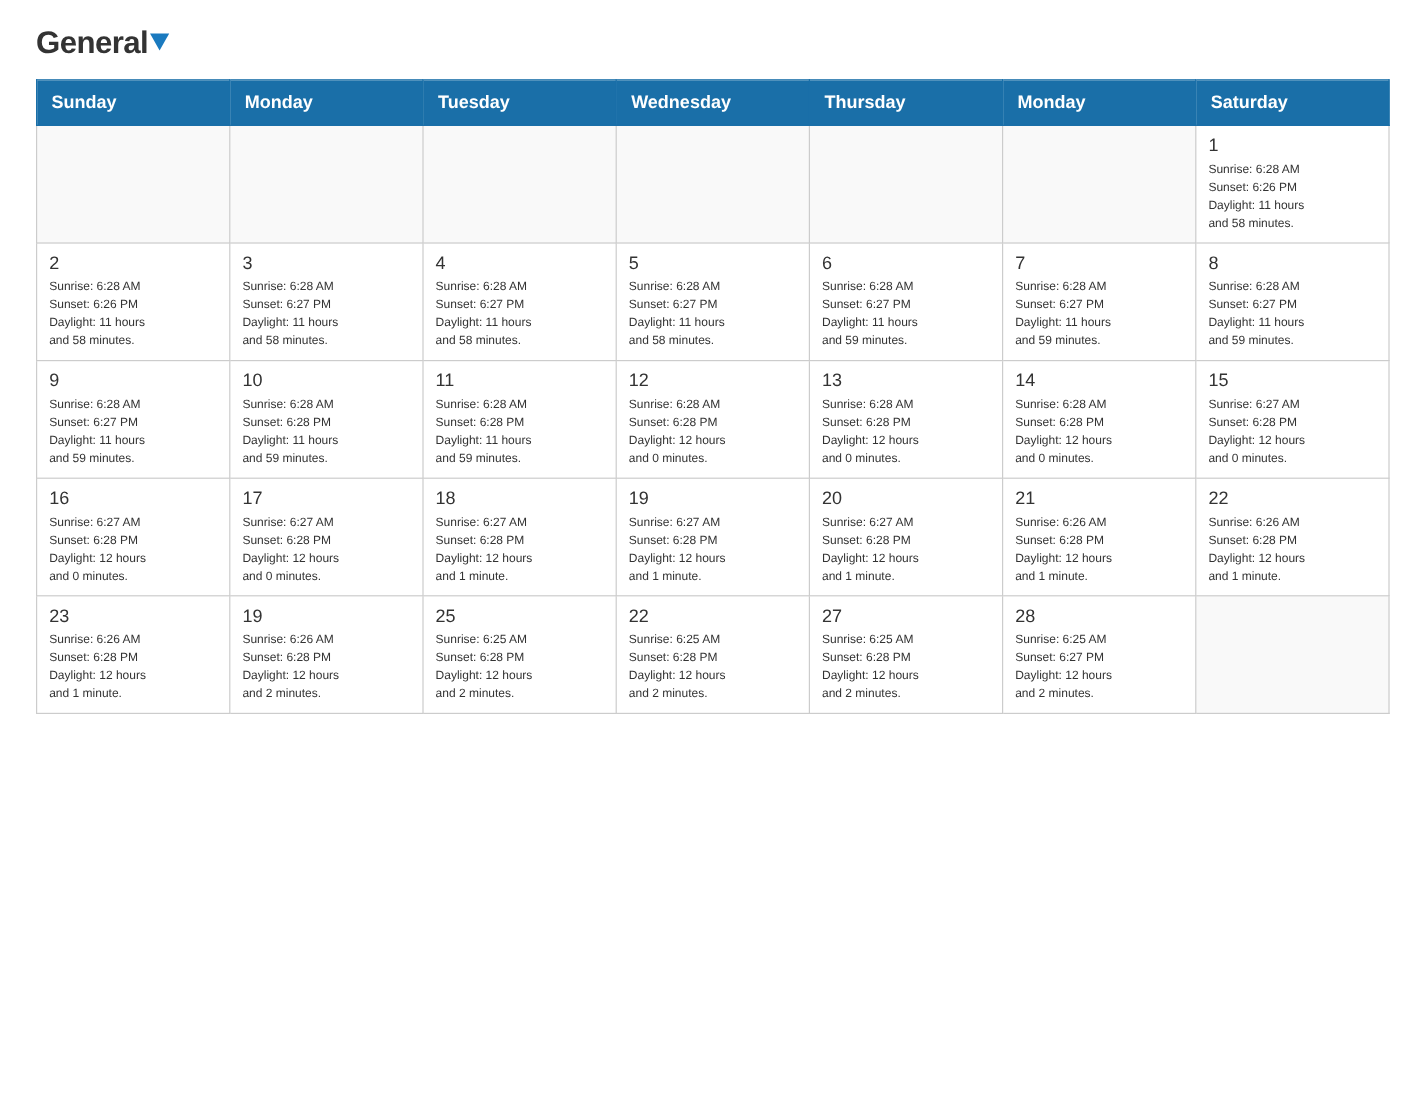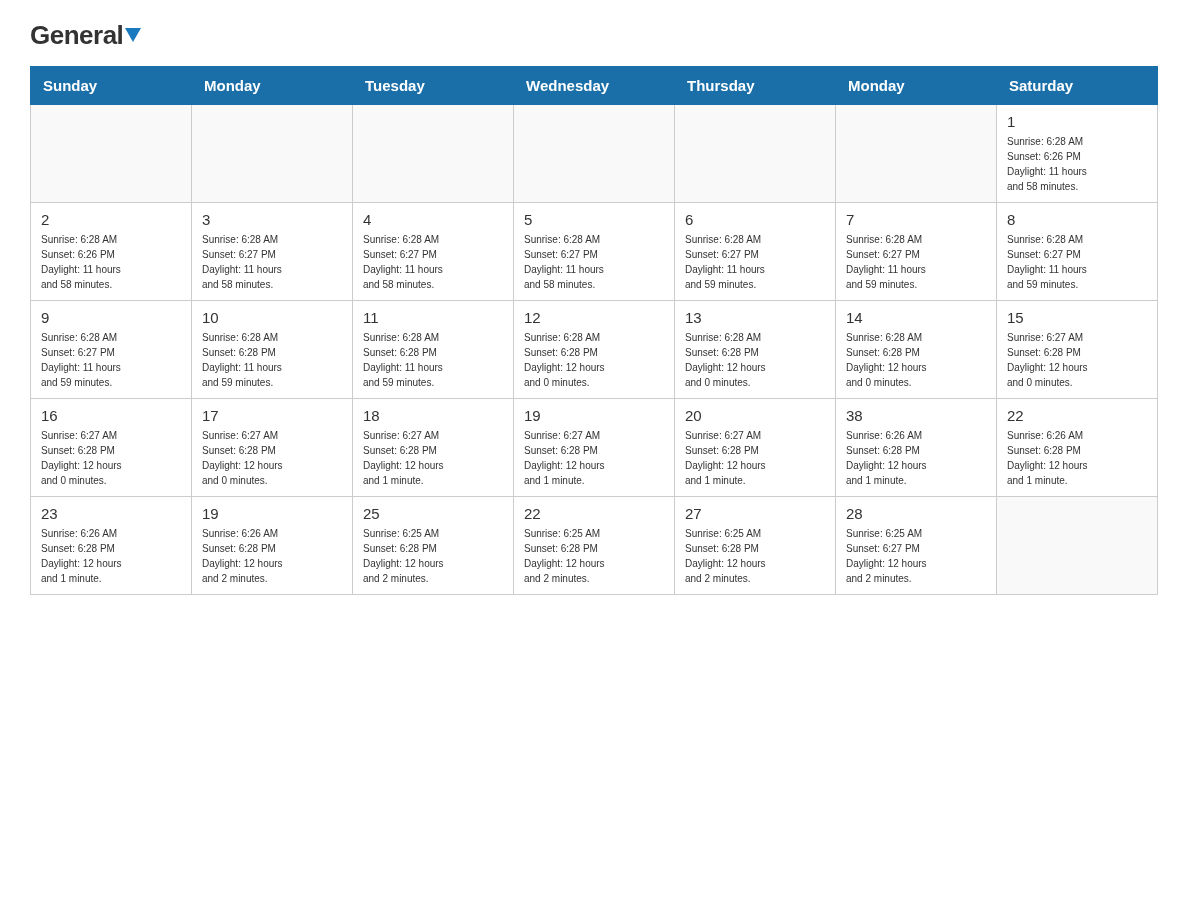--- a/index.html
+++ b/index.html
@@ -268,21 +268,21 @@
 and 1 minute.</div>
         </td>
         <td>
           <span class="day-number">20</span>
           <div class="day-info" style="white-space: pre-line;">Sunrise: 6:27 AM
 Sunset: 6:28 PM
 Daylight: 12 hours
 and 1 minute.</div>
         </td>
         <td>
-          <span class="day-number">38</span>
+          <span class="day-number">21</span>
           <div class="day-info" style="white-space: pre-line;">Sunrise: 6:26 AM
 Sunset: 6:28 PM
 Daylight: 12 hours
 and 1 minute.</div>
         </td>
         <td>
           <span class="day-number">22</span>
           <div class="day-info" style="white-space: pre-line;">Sunrise: 6:26 AM
 Sunset: 6:28 PM
 Daylight: 12 hours

